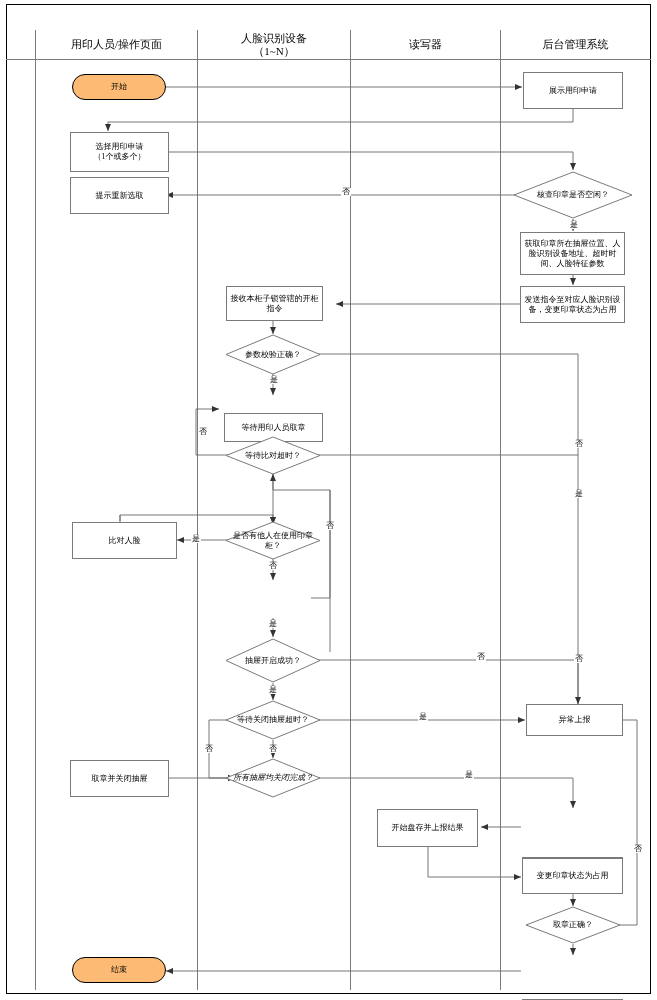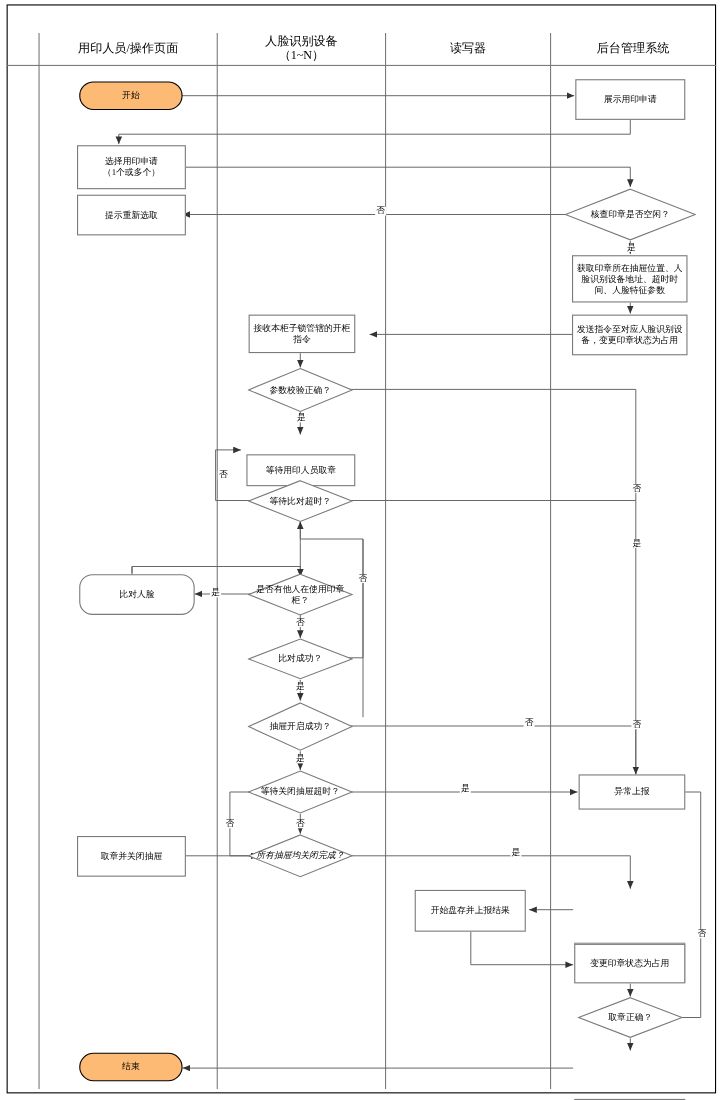--- a/index.html
+++ b/index.html
@@ -221,32 +221,24 @@
 
   <div class="dia-wrap" style="left:225px;top:521px;width:96px;height:39px;">
     <svg width="96" height="39">
         <polygon points="48,1 95,19.5 48,38 1,19.5" fill="#fff" stroke="#7a7a7a" stroke-width="1"></polygon>
       </svg>
     <div class="dia-txt">
         <span>是否有他人在使用印章柜？</span>
       </div>
   </div>
 
-  <div class="node proc" style="left:72px;top:522px;width:105px;height:37px;border-radius:12px;">
+  <div class="node proc" style="left:72px;top:522px;width:105px;height:37px;">
     <span>比对人脸</span>
   </div>
 
-  <div class="dia-wrap" style="left:225px;top:580px;width:96px;height:38px;">
-    <svg width="96" height="38">
-        <polygon points="48,1 95,19 48,37 1,19" fill="#fff" stroke="#7a7a7a" stroke-width="1"></polygon>
-      </svg>
-    <div class="dia-txt">
-        <span>比对成功？</span>
-      </div>
-  </div>
 
   <div class="dia-wrap" style="left:225px;top:638px;width:96px;height:45px;">
     <svg width="96" height="45">
         <polygon points="48,1 95,22.5 48,44 1,22.5" fill="#fff" stroke="#7a7a7a" stroke-width="1"></polygon>
       </svg>
     <div class="dia-txt">
         <span>抽屉开启成功？</span>
       </div>
   </div>
 

